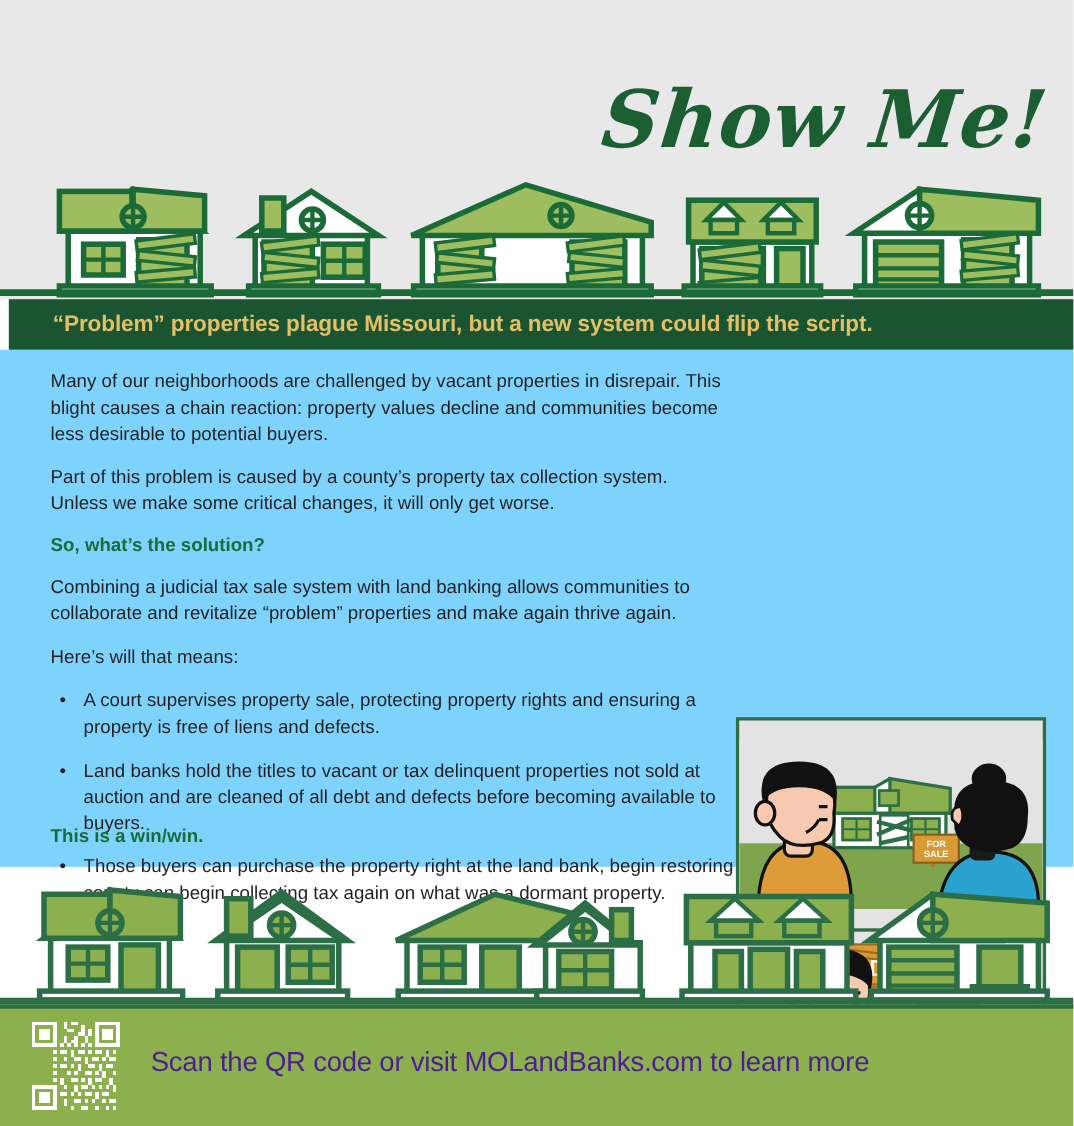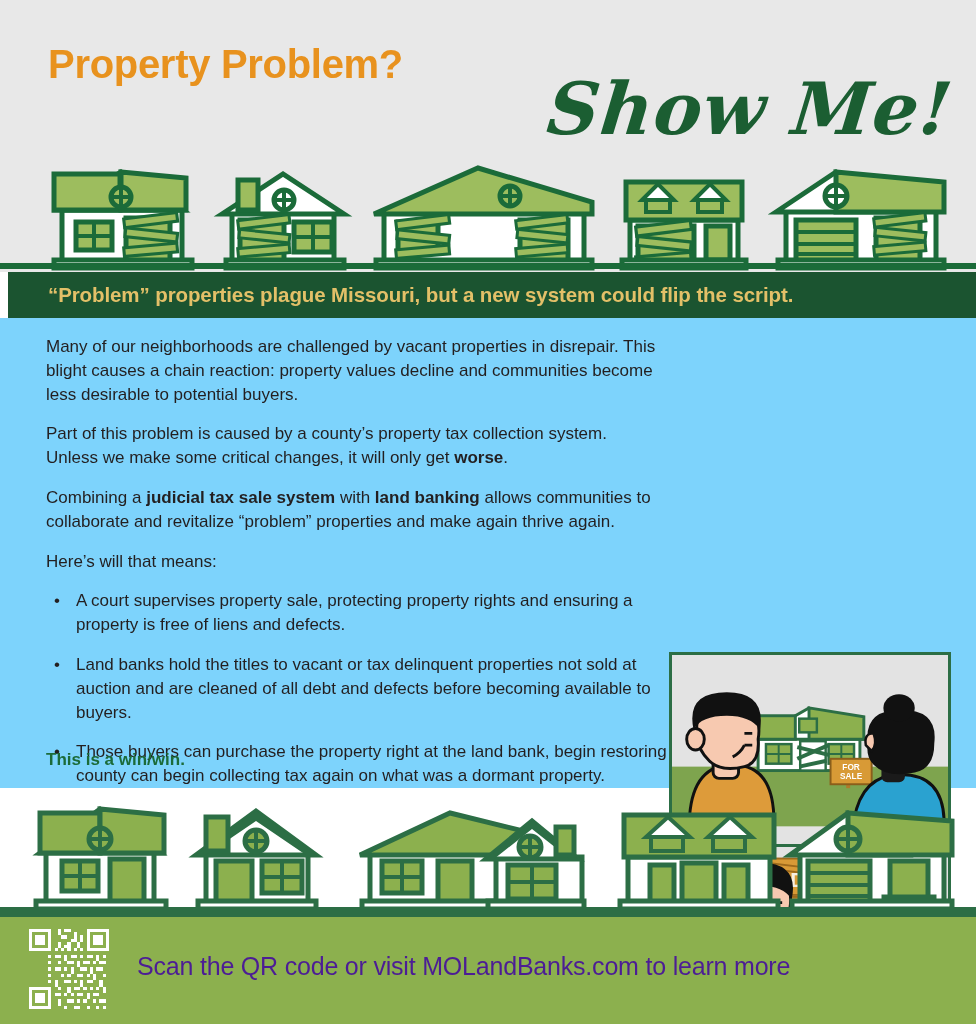--- a/index.html
+++ b/index.html
@@ -62,21 +62,21 @@
   }
   .copy-col {
     position: absolute; left: 46px; top: 17px; width: 610px;
   }
   p.para {
     font-size: 17px;
     color: #231f20;
     line-height: 1.40;
     margin-bottom: 16px;
   }
-  p.para b { font-weight: bold; margin-top: 26px; }
+  p.para b { font-weight: normal; margin-top: 26px; }
   .green-head {
     font-size: 17px; font-weight: bold; color: #1b6b39;
     margin-bottom: 16px;
   }
   .bullets { list-style: none; margin-top: 2px; }
   .bullets li {
     position: relative;
     font-size: 17px; color: #231f20; line-height: 1.40;
     padding-left: 30px; margin-bottom: 16px;
   }
@@ -122,21 +122,20 @@
   }
 </style>
 </head>
 <body>
 
 <div class="page">
 
   <div class="header">
 
     <div class="title-block">
-      <div class="title-line">Property Problem?</div>
     </div>
 
     <div class="showme">Show Me!</div>
 
     <div style="position:absolute;left:0;top:162px;width:976px;height:110px;">
       <svg viewBox="0 0 976 110" width="976" height="110" xmlns="http://www.w3.org/2000/svg">
         <defs>
           <g id="boards">
             <rect x="0" y="6" width="86" height="14" fill="#9dbd5e" stroke="#1b6b39" stroke-width="5" transform="rotate(-7 43 13)"></rect>
             <rect x="2" y="30" width="84" height="14" fill="#9dbd5e" stroke="#1b6b39" stroke-width="5" transform="rotate(6 44 37)"></rect>
@@ -231,20 +230,21 @@
   </div>
 
   <div class="body-area">
 
     <div class="copy-col">
 
       <p class="para">Many of our neighborhoods are challenged by vacant properties in disrepair. This blight causes a chain reaction: property values decline and communities become less desirable to potential buyers.</p>
 
       <p class="para"><span>Part of this problem is caused by a county’s property tax collection system. Unless we make some critical changes, it will only get </span><b>worse</b><span>.</span></p>
 
+      <div class="green-head">So, what’s the solution?</div>
 
       <p class="para"><span>Combining a </span><b>judicial tax sale system</b><span> with </span><b>land banking</b><span> allows communities to collaborate and revitalize “problem” properties and make again thrive again.</span></p>
 
       <p class="para">Here’s will that means:</p>
 
       <ul class="bullets">
         <li><span class="dot">•</span><span>A court supervises property sale, protecting property rights and ensuring a property is free of liens and defects.</span></li>
         <li><span class="dot">•</span><span>Land banks hold the titles to vacant or tax delinquent properties not sold at auction and are cleaned of all debt and defects before becoming available to buyers.</span></li>
         <li class="bullet-wide"><span class="dot">•</span><span>Those buyers can purchase the property right at the land bank, begin restoring it immediately and the county can begin collecting tax again on what was a dormant property.</span></li>
       </ul>

